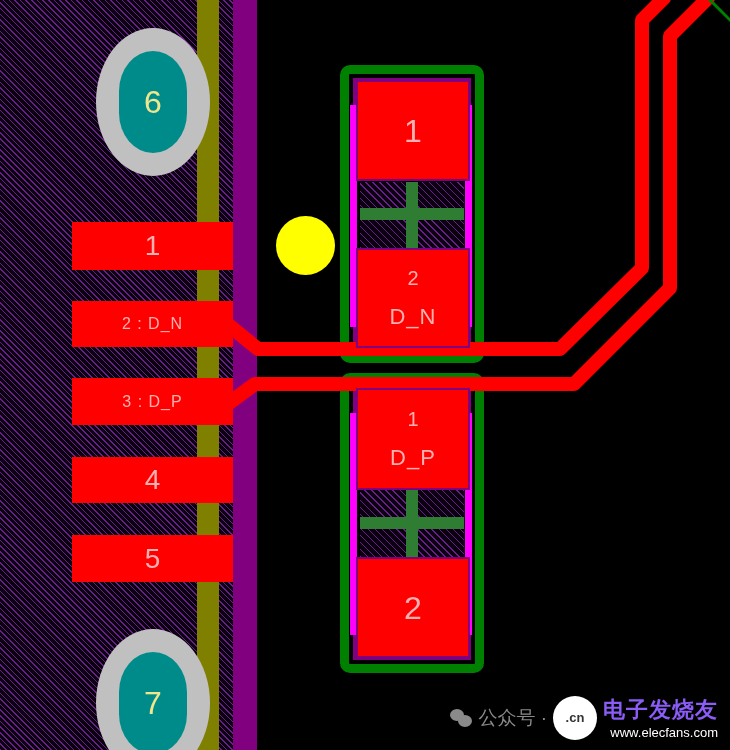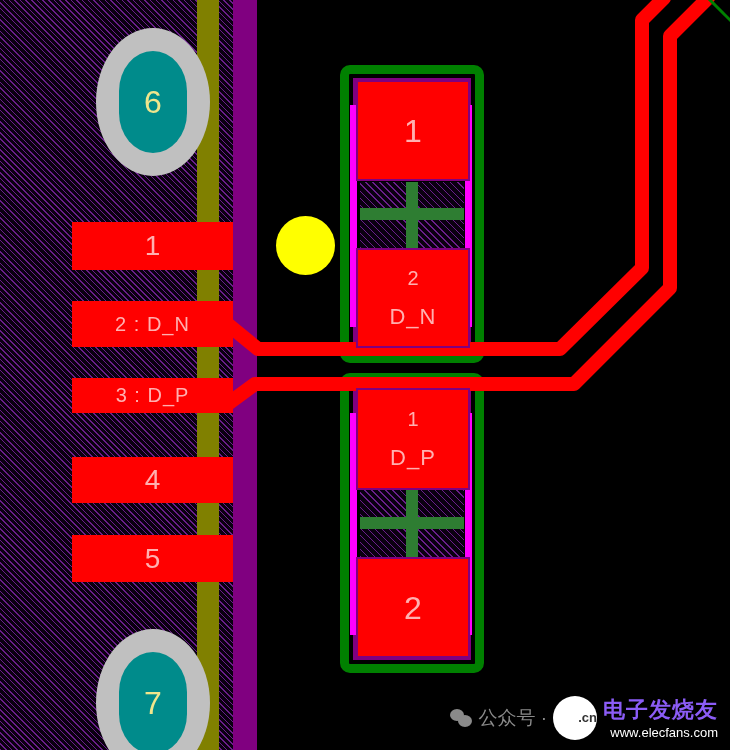--- a/index.html
+++ b/index.html
@@ -19,21 +19,21 @@
   .oval-outer { background: #c0c0c0; border-radius: 50%; }
   .oval-inner {
     background: #008b8b; border-radius: 34px / 40px;
     display: flex; align-items: center; justify-content: center;
     color: #f0e68c; font-size: 32px;
   }
   .smd-pad {
     background: #ff0000; display: flex; align-items: center; justify-content: center;
     color: #ffb0b0; font-size: 28px;
   }
-  .smd-pad.small-label { font-size: 20px; letter-spacing: 1px; }
+  .smd-pad.small-label { font-size: 16px; letter-spacing: 1px; }
   .via { background: #ffff00; border-radius: 50%; }
   .comp-outline { border: 9px solid #008000; border-radius: 10px; box-sizing: border-box; background: #000; }
   .comp-inner { border: 3px solid #800080; box-sizing: border-box; }
   .comp-pad {
     background: #ff0000; border: 2px solid #800080; box-sizing: border-box;
     display: flex; flex-direction: column; align-items: center; justify-content: center;
     color: #ffb0b0; font-size: 32px; line-height: 1.0;
   }
   .comp-pad .net { font-size: 22px; margin-top: 18px; letter-spacing: 1px; }
   .comp-pad .num-small { font-size: 20px; }
@@ -46,21 +46,21 @@
   .cross-v { background: #2e7d32; width: 12px; }
   svg.traces { position: absolute; left: 0; top: 0; }
   .watermark {
     right: 12px; bottom: 10px; display: flex; align-items: center; gap: 6px;
     color: #8a8a8a; font-size: 19px;
   }
   .wm-icon { width: 22px; height: 18px; position: relative; }
   .wm-icon span { position: absolute; background: #8a8a8a; border-radius: 50%; }
   .wm-logo {
     width: 44px; height: 44px; border-radius: 50%; background: #ffffff;
-    color: #333; font-size: 13px; font-weight: bold; display: flex; align-items: center; justify-content: flex-end;
+    color: #333; font-size: 13px; font-weight: bold; display: flex; align-items: center; justify-content: center;
   }
   .wm-brand { display: flex; flex-direction: column; align-items: flex-end; }
   .wm-brand-cn { color: #8b5cf6; font-size: 22px; font-weight: bold; letter-spacing: 1px; }
   .wm-brand-url { color: #ffffff; font-size: 13px; }
 </style>
 </head>
 <body>
 
 <div id="canvas">
 
@@ -79,21 +79,21 @@
       <span>7</span>
     </div>
   </div>
 
   <div class="abs smd-pad" style="left:72px; top:222px; width:161px; height:48px;">
     <span>1</span>
   </div>
   <div class="abs smd-pad small-label" style="left:72px; top:301px; width:161px; height:46px;">
     <span>2 : D_N</span>
   </div>
-  <div class="abs smd-pad small-label" style="left:72px; top:378px; width:161px; height:35px;">
+  <div class="abs smd-pad small-label" style="left:72px; top:378px; width:161px; height:47px;">
     <span>3 : D_P</span>
   </div>
   <div class="abs smd-pad" style="left:72px; top:457px; width:161px; height:46px;">
     <span>4</span>
   </div>
   <div class="abs smd-pad" style="left:72px; top:535px; width:161px; height:47px;">
     <span>5</span>
   </div>
 
   <div class="abs via" style="left:276px; top:216px; width:59px; height:59px;"></div>

